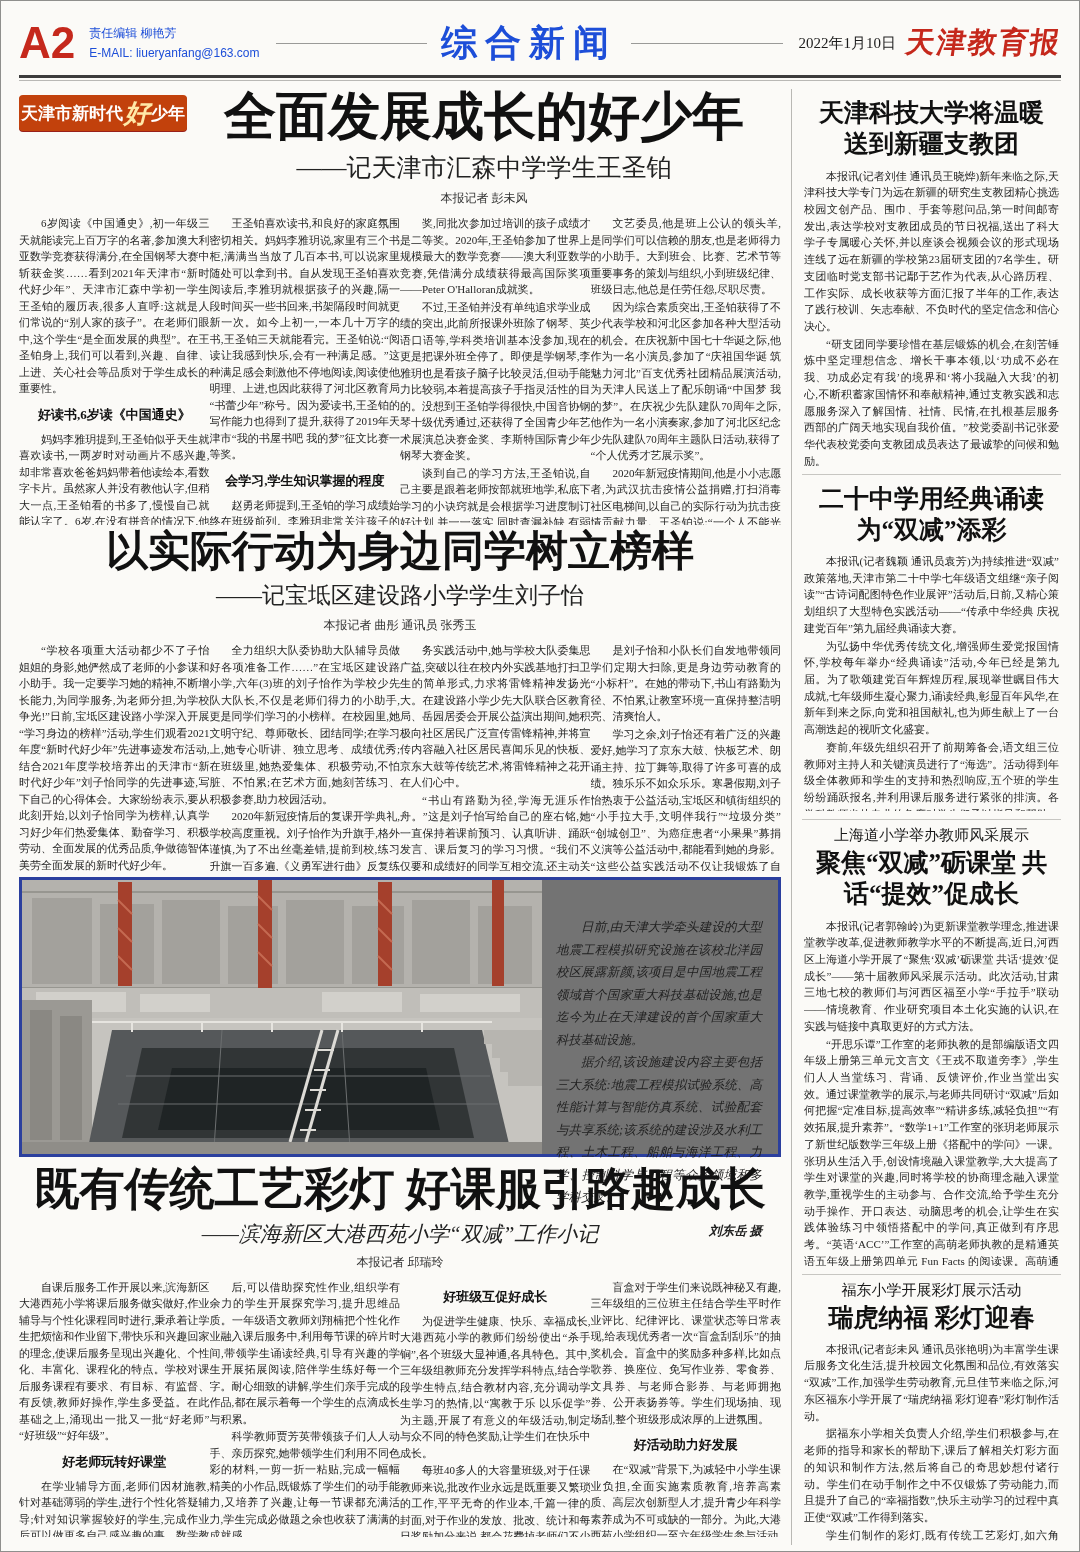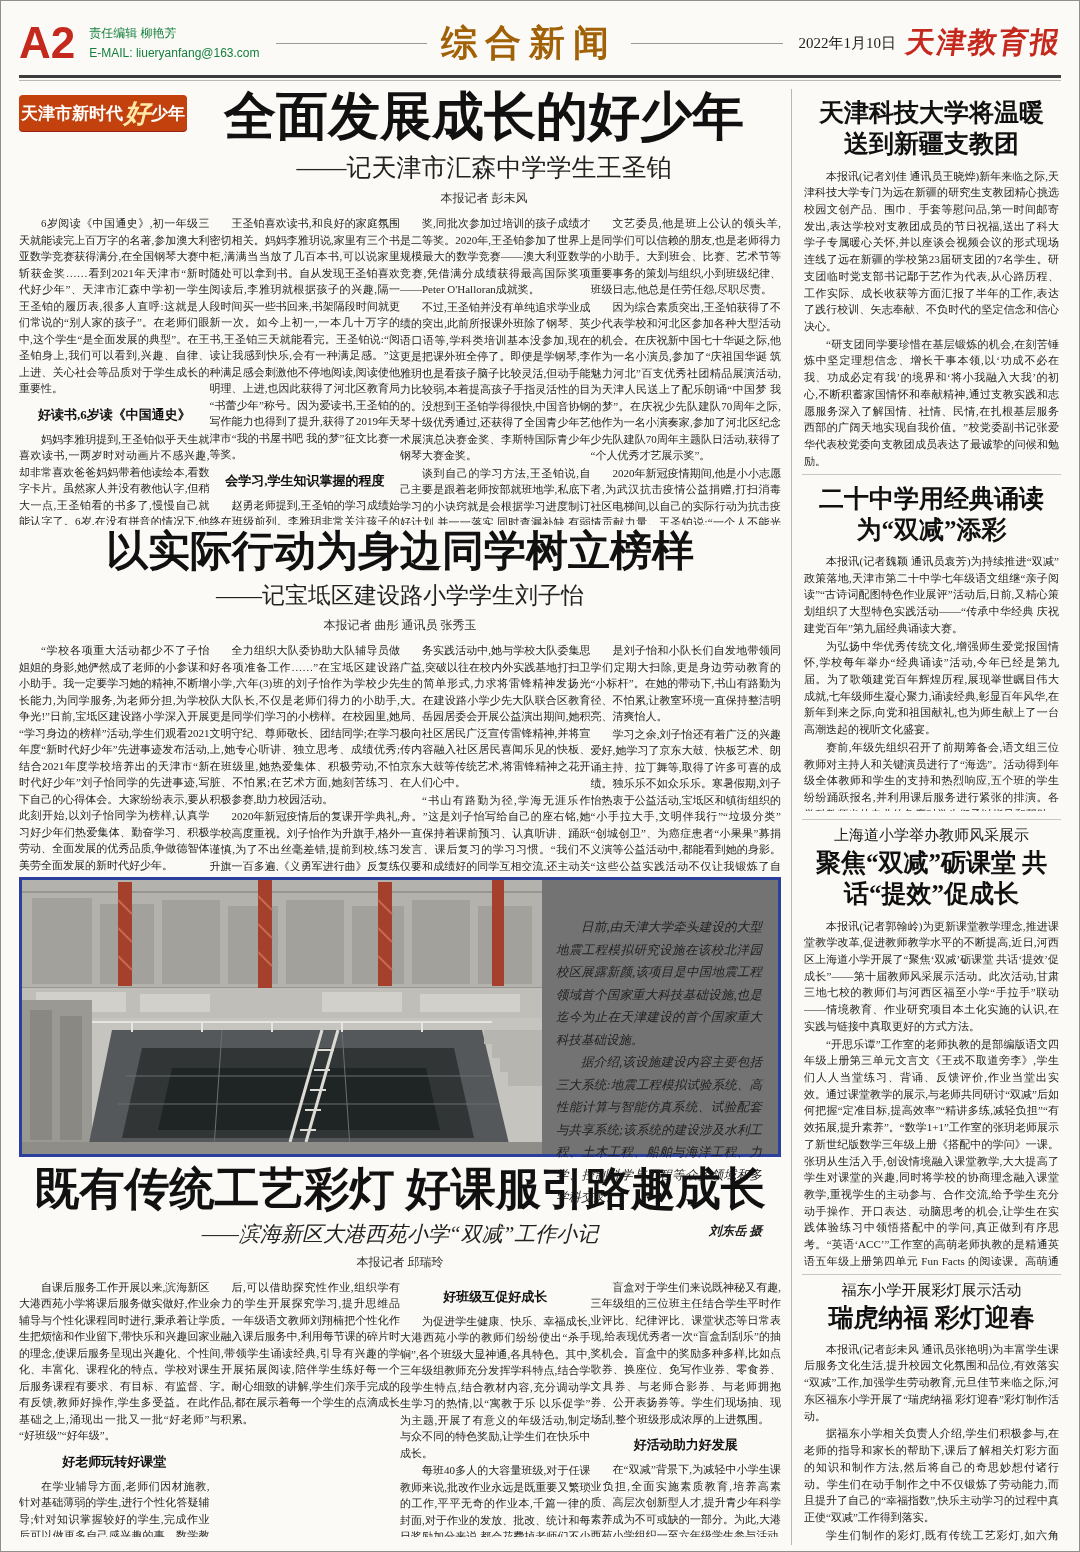--- a/index.html
+++ b/index.html
@@ -2,24 +2,24 @@
 <html lang="zh"><head>
 <meta charset="utf-8">
 <style>
   html,body{margin:0;padding:0;background:#e9e8e5;}
   .page{position:relative;width:1080px;height:1552px;background:#fbfaf7;border:1px solid #8f8f8d;
         box-sizing:border-box;padding:14px 18px 10px;overflow:hidden;
         font-family:"Liberation Serif",serif;color:#222;}
   
   .hdr{display:flex;align-items:center;height:56px;}
   .hdr-page{font-family:"Liberation Sans",sans-serif;font-weight:bold;font-size:44px;color:#c5281c;line-height:1;margin-right:14px;}
-  .hdr-edit{font-family:"Liberation Sans",sans-serif;font-size:12px;color:#15803d;line-height:1.7;white-space:nowrap;}
+  .hdr-edit{font-family:"Liberation Sans",sans-serif;font-size:12px;color:#1d4ed8;line-height:1.7;white-space:nowrap;}
   .hdr-mid{flex:1;display:flex;align-items:center;margin:0 16px;}
   .hline{flex:1;height:1px;background:#9a9a98;}
-  .hdr-section{font-family:"Liberation Sans",sans-serif;font-weight:bold;font-size:36px;letter-spacing:8px;color:#a16207;margin:0 14px;white-space:nowrap;}
+  .hdr-section{font-family:"Liberation Sans",sans-serif;font-weight:bold;font-size:36px;letter-spacing:8px;color:#1d4ed8;margin:0 14px;white-space:nowrap;}
   .hdr-date{font-size:15px;color:#1c1c1c;margin-right:10px;white-space:nowrap;}
   .hdr-mast{font-weight:bold;font-size:29px;color:#c5281c;transform:skewX(-8deg);letter-spacing:2px;white-space:nowrap;}
   .hdr-rule{border-top:3px solid #3c3c3c;border-bottom:1px solid #b9b8b5;height:2px;margin:4px 0 8px;}
   
   .mainwrap{display:flex;height:1456px;}
   .leftzone{width:762px;}
   .vdiv{width:1px;background:#b9b8b4;margin:0 10px;}
   .rightzone{flex:1;overflow:hidden;}
   
   .art-headline{font-weight:bold;color:#111;text-align:center;line-height:1.08;}
@@ -243,20 +243,21 @@
         <div class="art-deck" style="font-size:21px;font-style:italic;">——滨海新区大港西苑小学“双减”工作小记</div>
         <div class="art-byline">本报记者 邱瑞玲</div>
         <div class="cols" style="height:258px;">
           <div class="col">
               <p>自课后服务工作开展以来,滨海新区大港西苑小学将课后服务做实做好,作业辅导与个性化课程同时进行,秉承着让学生把烦恼和作业留下,带快乐和兴趣回家的理念,使课后服务呈现出兴趣化、个性化、丰富化、课程化的特点。学校对课后服务课程有要求、有目标、有监督、有反馈,教师好操作,学生多受益。在此基础之上,涌现出一批又一批“好老师”“好班级”“好年级”。</p>
               <div class="subhead">好老师玩转好课堂</div>
               <p>在学业辅导方面,老师们因材施教,针对基础薄弱的学生,进行个性化答疑辅导;针对知识掌握较好的学生,完成作业后可以做更多自己感兴趣的事。数学教师张丽超利用每天的作业辅导课,从学情出发,结合一天所学、学生知识掌握的程度、完成的速度等方面设计班级个性作业。将一天的作业分为必做题和选做题,在作业辅导的课后服务课上,学生完成必做题之</p>
             </div>
           <div class="col">
               <p>后,可以借助探究性作业,组织学有余力的学生开展探究学习,提升思维品质。一年级语文教师刘翔楠把个性化作业融入课后服务中,利用每节课的碎片时间,带领学生诵读经典,引导有兴趣的学生开展拓展阅读,陪伴学生练好每一个字。耐心细致的讲解,学生们亲手完成的作品,都在展示着每一个学生的点滴成长与积累。</p>
+              <p>科学教师贾芳英带领孩子们人人动手、亲历探究,她带领学生们利用不同色彩的材料,一剪一折一粘贴,完成一幅幅精美的小作品,既锻炼了学生们的动手能力,又培养了兴趣,让每一节课都充满活力,学生完成必做题之余也收获了满满的成就感。</p>
             </div>
           <div class="col">
               <div class="subhead">好班级互促好成长</div>
               <p>为促进学生健康、快乐、幸福成长,大港西苑小学的教师们纷纷使出“杀手锏”,各个班级大显神通,各具特色。其中,三年级组教师充分发挥学科特点,结合学段学生特点,结合教材内容,充分调动学生学习的热情,以“寓教于乐 以乐促学”为主题,开展了有意义的年级活动,制定与众不同的特色奖励,让学生们在快乐中成长。</p>
               <p>每班40多人的大容量班级,对于任课教师来说,批改作业永远是既重要又繁琐的工作,平平无奇的作业本,千篇一律的封面,对于作业的发放、批改、统计和每日奖励加分来说,都会花费掉老师们不少时间与精力。为此,三年级组的老师们创造出吸引人眼球的“彩虹作业”,他们将每组的作业本贴上一种颜色的标签,写上座位号。这样一来,作业分组一目了然,老师们能够快速了解学生的作业完成情况,激发小组合作意识。</p>
             </div>
           <div class="col">
               <p>盲盒对于学生们来说既神秘又有趣,三年级组的三位班主任结合学生平时作业评比、纪律评比、课堂状态等日常表现,给表现优秀者一次“盲盒刮刮乐”的抽奖机会。盲盒中的奖励多种多样,比如点歌券、换座位、免写作业券、零食券、文具券、与老师合影券、与老师拥抱券、公开表扬券等。学生们现场抽、现场刮,整个班级形成浓厚的上进氛围。</p>
               <div class="subhead">好活动助力好发展</div>
               <p>在“双减”背景下,为减轻中小学生课业负担,全面实施素质教育,培养高素质、高层次创新型人才,提升青少年科学素养成为不可或缺的一部分。为此,大港西苑小学组织一至六年级学生参与活动,一至二年级创意七巧板、三年级鸡蛋撞地球、四年级气球赛车、五年级自制水钟计时器、六年级用纸造一座桥……无论是低年级的科技小制作、小发明,还是中高年级的创意活动,无不体现着学生们的智慧,每一个人都摩拳擦掌,大显身手。</p>

